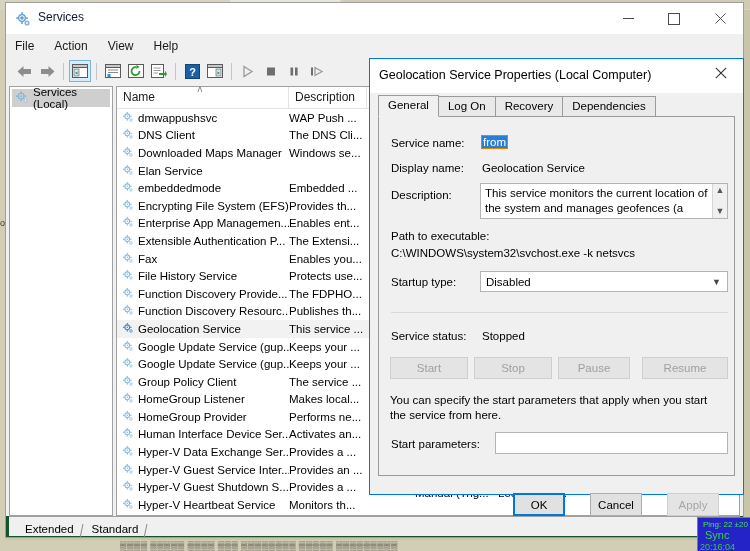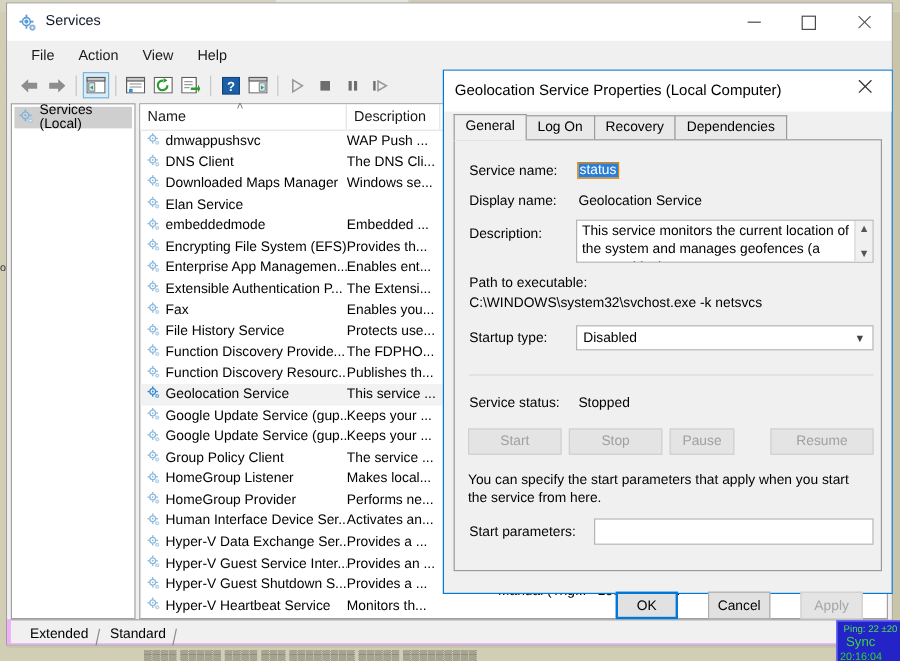--- a/index.html
+++ b/index.html
@@ -75,21 +75,21 @@
     content:""; display:block; width:11px; height:1px; background:#4a4a4a;
   }
   .wc-max::before {
     content:""; display:block; width:10px; height:10px; border:1px solid #4a4a4a;
   }
   .wc-close svg { display:block; }
 
   
   .menubar {
     height:24px; background:#f0f0f0; display:flex; align-items:center;
-    padding-left:11px; flex:0 0 auto;
+    padding-left:0; flex:0 0 auto;
   }
   .menu-item {
     font-size:12px; color:#1a1a1a; padding:2px 9px; margin-right:2px;
     font-family:"Liberation Sans", sans-serif;
   }
 
   
   .toolbar {
     height:26px; background:#f0f0f0; display:flex; align-items:center;
     padding-left:7px; flex:0 0 auto; gap:1px;
@@ -172,21 +172,21 @@
     font-size:11.5px; color:#000; padding:1px 8px 1px 10px;
     position:relative; font-family:"Liberation Sans", sans-serif;
   }
   .xtab::after {
     content:""; position:absolute; right:0; top:2px;
     width:1px; height:14px; background:#8a8a8a;
     transform:skewX(-12deg);
   }
   .tabstrip-wrap {
     flex:0 0 auto; padding:0 3px 1px 3px; box-sizing:border-box;
-    background:#f0abfc;
+    background:#14532d;
   }
 
   
   #dlg {
     position:absolute; left:369px; top:58px; width:375px; height:437px;
     background:#f0f0f0; border:1px solid #0078d7;
     box-sizing:border-box; z-index:40;
     font-family:"Liberation Sans", sans-serif;
   }
   .dlg-title {
@@ -994,21 +994,21 @@
       <div class="tabs">
         <div class="tab active">General</div>
         <div class="tab">Log On</div>
         <div class="tab">Recovery</div>
         <div class="tab">Dependencies</div>
       </div>
 
       <div class="tabpanel">
 
         <div class="fld-label" style="left:12px; top:20px;">Service name:</div>
-        <div class="svc-name-val" style="left:103px; top:19px;">status</div>
+        <div class="svc-name-val" style="left:103px; top:19px;">from</div>
 
         <div class="fld-label" style="left:12px; top:45px;text-align:center;">Display name:</div>
         <div class="disp-name-val" style="left:103px; top:45px;">Geolocation Service</div>
 
         <div class="fld-label" style="left:12px; top:72px;">Description:</div>
         <div class="desc-box" style="left:101px; top:66px; width:248px; height:36px;">
           <div class="desc-text" style="width:234px;">This service monitors the current location of the system and manages geofences (a geographical</div>
           <div class="desc-scroll">
             <span class="arw">▲</span>
             <span class="arw">▼</span>
@@ -1024,21 +1024,21 @@
           <span class="combo-arrow">▼</span>
         </div>
 
         <div class="hrule" style="left:12px; top:195px; width:337px;"></div>
 
         <div class="fld-label" style="left:12px; top:213px;">Service status:</div>
         <div class="status-val" style="left:103px; top:213px;">Stopped</div>
 
         <div class="btn disabled" style="left:11px;  top:240px; width:78px; height:22px;">Start</div>
         <div class="btn disabled" style="left:95px;  top:240px; width:78px; height:22px;">Stop</div>
-        <div class="btn disabled" style="left:179px; top:240px; width:54px; height:22px;">Pause</div>
+        <div class="btn disabled" style="left:179px; top:240px; width:72px; height:22px;">Pause</div>
         <div class="btn disabled" style="left:263px; top:240px; width:86px; height:22px;">Resume</div>
 
         <div class="helptext" style="left:11px; top:276px; width:336px;">You can specify the start parameters that apply when you start the service from here.</div>
 
         <div class="fld-label" style="left:12px; top:321px;">Start parameters:</div>
         <div class="txtinput" style="left:116px; top:315px; width:233px; height:22px;"></div>
       </div>
 
       <div class="dlg-footer-btn focus" style="left:143px; top:400px;">OK</div>
       <div class="dlg-footer-btn" style="left:220px; top:400px;">Cancel</div>

